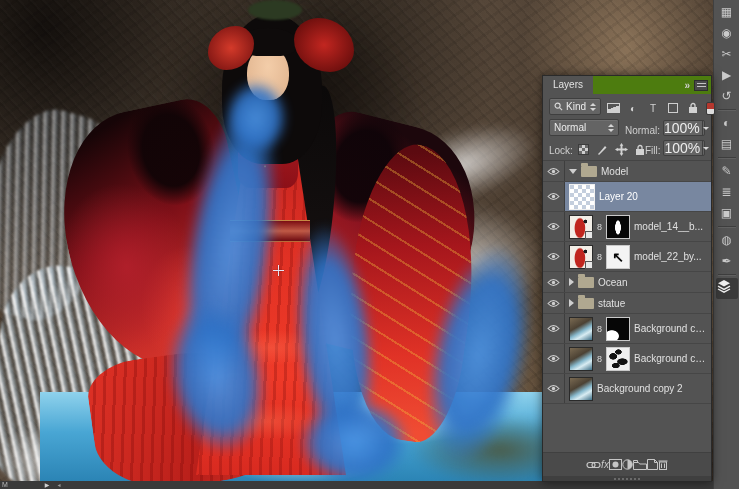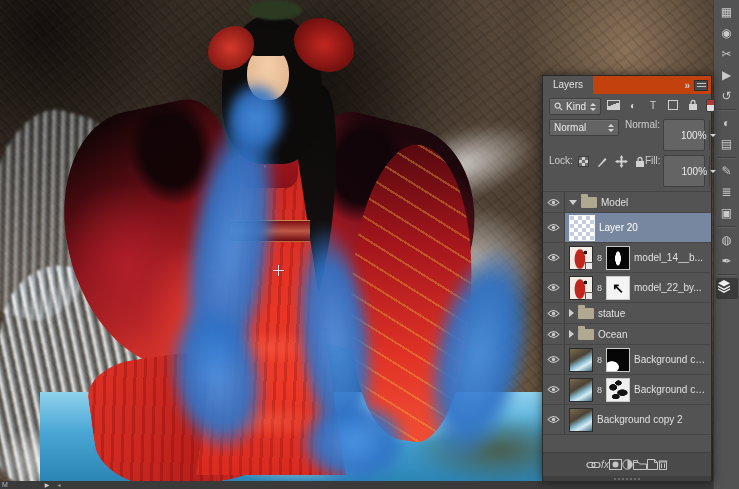--- a/index.html
+++ b/index.html
@@ -118,48 +118,48 @@
   #dock { position:absolute; right:0; top:0; width:26px; height:489px; background:#535353;
     border-left:1px solid #404040; display:flex; flex-direction:column; align-items:center; padding-top:2px; }
   .dock-icon { width:22px; height:21px; line-height:21px; text-align:center; font-size:12px; color:#cacaca; }
   .dock-icon.active { background:#3a3a3a; border-radius:2px; }
   .dock-sep { width:18px; height:2px; border-top:1px solid #3e3e3e; border-bottom:1px solid #616161; margin:2px 0; }
 
   
   #layers-panel { position:absolute; left:542px; top:75px; width:170px; height:407px;
     display:flex; flex-direction:column; box-shadow:0 0 10px rgba(0,0,0,.55);
     border:1px solid #2a2a2a; background:#535353; }
-  #tabbar { height:18px; background:#c2410c; display:flex; align-items:stretch; flex:none; }
+  #tabbar { height:18px; background:#4d7c0f; display:flex; align-items:stretch; flex:none; }
   .tab { background:#535353; padding:0 10px; font-size:10px; color:#e2e2e2; line-height:18px; }
   .tabbar-rest { flex:1; display:flex; justify-content:flex-end; align-items:center; gap:4px; padding-right:3px; }
   .collapse-arrows { color:#cfcfcf; font-size:10px; font-weight:bold; }
   .panel-menu { width:14px; height:11px; background:#4a4a4a; border:1px solid #2e2e2e; position:relative; }
   .panel-menu::before { content:""; position:absolute; left:2px; top:2px; width:9px; height:6px;
     background:repeating-linear-gradient(#c4c4c4 0 1px, rgba(0,0,0,0) 1px 3px); }
   #controls { flex:none; padding:4px 6px 3px; border-bottom:1px solid #444; }
-  .ctl-row { display:flex; align-items:flex-start; margin-bottom:4px; }
+  .ctl-row { display:flex; align-items:flex-end; margin-bottom:4px; }
   .dd { background:#646464; border:1px solid #3f3f3f; border-radius:2px; height:17px;
     display:flex; align-items:center; font-size:10px; color:#ececec; padding:0 4px;
     box-shadow:inset 0 1px rgba(255,255,255,.08); }
   .updown { display:flex; flex-direction:column; gap:2px; margin-left:auto; padding-left:4px; }
   .updown i { width:0; height:0; border-left:3px solid transparent; border-right:3px solid transparent; }
   .updown .u { border-bottom:3px solid #d5d5d5; }
   .updown .d { border-top:3px solid #d5d5d5; }
   .kind-dd { width:72px; margin-right:5px; }
   .mode-dd { width:88px; margin-right:6px; }
   .filter-icons { display:flex; align-items:center; gap:6px; flex:1; }
   .fi { width:14px; height:14px; display:flex; align-items:center; justify-content:center;
     color:#d2d2d2; font-size:10px; }
   .fi-pixel { width:13px; height:10px; border:1px solid #cfcfcf; background:linear-gradient(160deg, rgba(0,0,0,0) 45%, #cfcfcf 46%); }
   .fi-shape { width:10px; height:10px; border:1px solid #cfcfcf; }
   .fi-toggle { width:9px; height:13px; border:1px solid #3a3a3a; border-radius:2px; margin-left:auto;
     background:linear-gradient(#b5372e 0 50%, #dddddd 50% 100%); }
   .lbl { font-size:10px; color:#cfcfcf; }
-  .val-dd { width:42px; height:32px; margin-left:3px; background:#646464; border:1px solid #3f3f3f;
-    border-radius:2px; display:flex; align-items:center; font-size:10px; color:#ececec;padding-left:17px; }
+  .val-dd { width:42px; height:16px; margin-left:3px; background:#646464; border:1px solid #3f3f3f;
+    border-radius:2px; display:flex; align-items:center; font-size:14px; color:#ececec; }
   .val-dd span { flex:1; text-align:right; padding-right:2px; }
   .val-arrow { width:10px; height:100%; border-left:1px solid #3f3f3f; display:flex; align-items:center; justify-content:center; }
   .val-arrow i { width:0; height:0; border-left:3px solid transparent; border-right:3px solid transparent; border-top:3px solid #d5d5d5; }
   .lock-icons { display:flex; align-items:center; gap:7px; margin-left:5px; flex:1; }
   .checker-sm { width:11px; height:11px;
     background:repeating-conic-gradient(#cfcfcf 0 25%, #6a6a6a 0 50%); background-size:6px 6px; border:1px solid #3c3c3c; }
 
   #list { flex:1; overflow:hidden; background:#535353; }
   .row { display:flex; align-items:stretch; height:30px; border-bottom:1px solid #464646; }
   .row.grp { height:21px;text-align:center; }
@@ -426,35 +426,35 @@
       <div class="row grp">
         <div class="eyecol">
           <svg width="13" height="9" viewBox="0 0 13 9">
             <path d="M1 4.5 Q6.5 -1.5 12 4.5 Q6.5 10.5 1 4.5 Z" fill="none" stroke="#d0d0d0" stroke-width="1.1"></path>
             <circle cx="6.5" cy="4.5" r="1.7" fill="#d0d0d0"></circle>
             </svg>
         </div>
         <div class="rowbody">
           <span class="tri closed"></span>
           <span class="folder-ic"></span>
-          <span class="lname">statue</span>
+          <span class="lname">Ocean</span>
         </div>
       </div>
 
       <div class="row grp">
         <div class="eyecol">
           <svg width="13" height="9" viewBox="0 0 13 9">
             <path d="M1 4.5 Q6.5 -1.5 12 4.5 Q6.5 10.5 1 4.5 Z" fill="none" stroke="#d0d0d0" stroke-width="1.1"></path>
             <circle cx="6.5" cy="4.5" r="1.7" fill="#d0d0d0"></circle>
             </svg>
         </div>
         <div class="rowbody">
           <span class="tri closed"></span>
           <span class="folder-ic"></span>
-          <span class="lname">Ocean</span>
+          <span class="lname">statue</span>
         </div>
       </div>
 
       <div class="row">
         <div class="eyecol">
           <svg width="13" height="9" viewBox="0 0 13 9">
             <path d="M1 4.5 Q6.5 -1.5 12 4.5 Q6.5 10.5 1 4.5 Z" fill="none" stroke="#d0d0d0" stroke-width="1.1"></path>
             <circle cx="6.5" cy="4.5" r="1.7" fill="#d0d0d0"></circle>
             </svg>
         </div>

